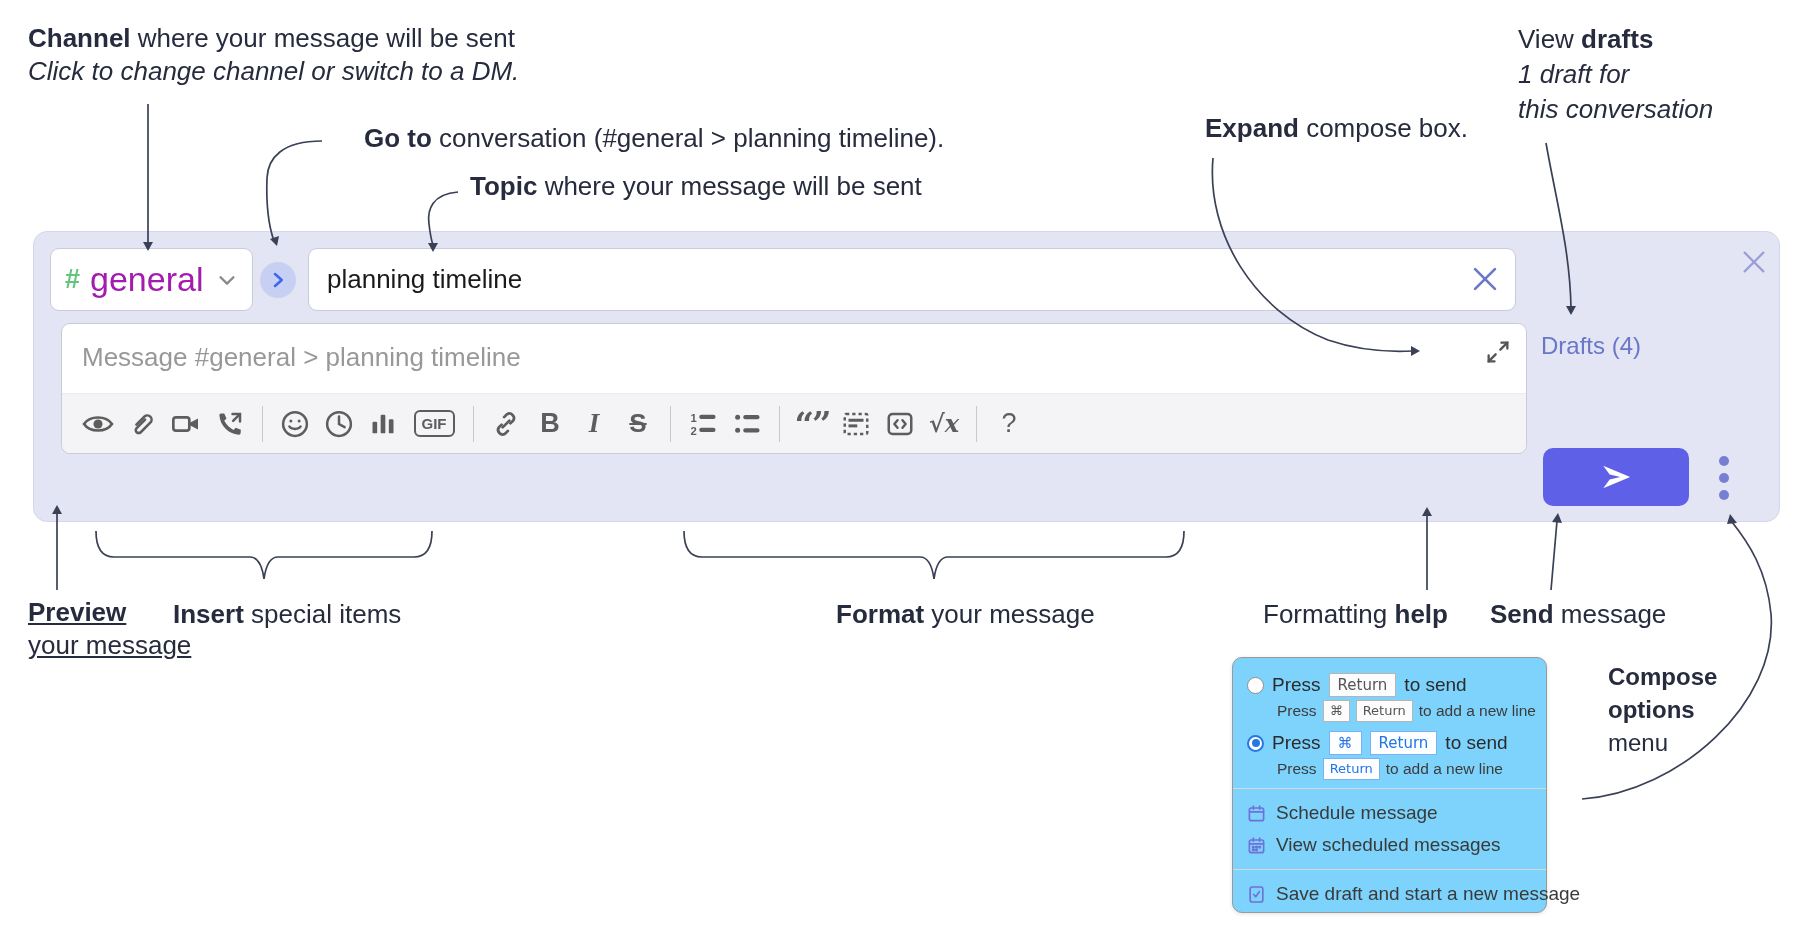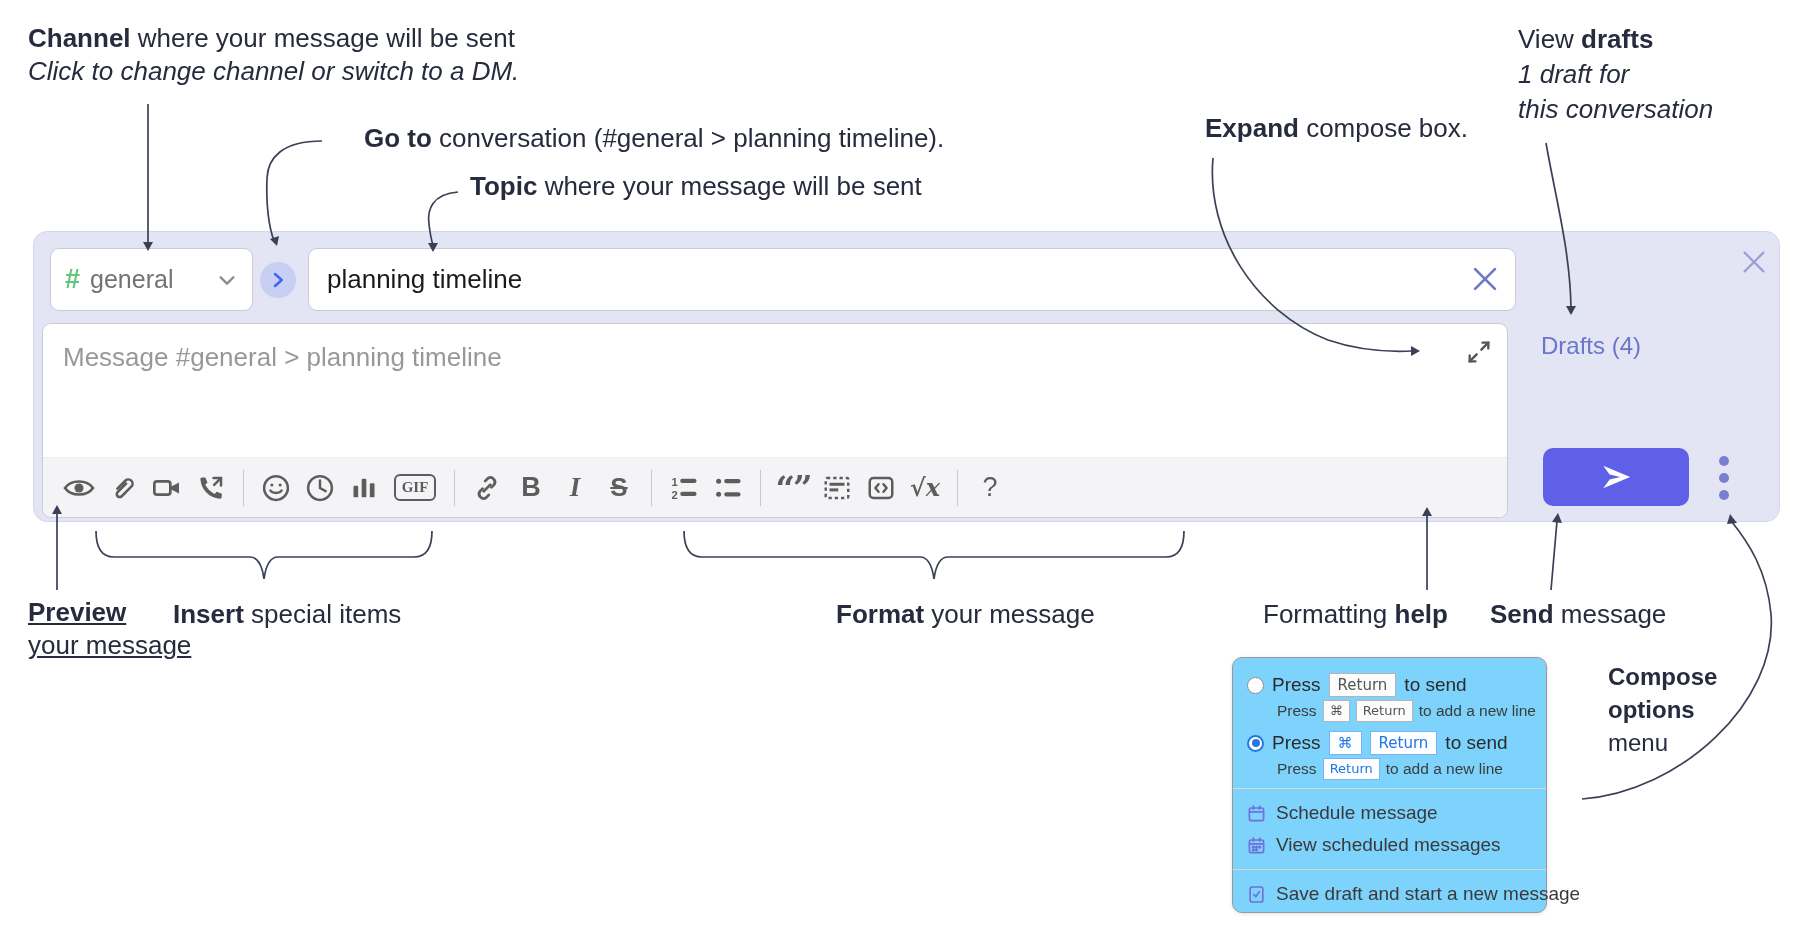--- a/index.html
+++ b/index.html
@@ -11,29 +11,29 @@
   .ann{position:absolute;color:#262b3d;font-size:26px;line-height:33px;white-space:nowrap;}
   .ann b{font-weight:700;}
   .ann .it{font-style:italic;}
 
   
   #compose{position:absolute;left:33px;top:231px;width:1747px;height:291px;
     background:#e3e5f4;border:1px solid #d4d7ea;border-radius:14px;}
   #channel-btn{position:absolute;left:16px;top:16px;width:203px;height:63px;background:#fff;
     border:1px solid #c9cbd6;border-radius:9px;display:flex;align-items:center;padding:0 14px;cursor:pointer;}
   #channel-btn .hash{color:#63c57d;font-weight:700;font-size:27px;margin-right:10px;}
-  #channel-btn .name{color:#737373;font-size:25px;flex:1;}
+  #channel-btn .name{color:#a21caf;font-size:34px;flex:1;}
   #goto-btn{position:absolute;left:226px;top:30px;width:36px;height:36px;border-radius:50%;
     background:#c7d0f2;display:flex;align-items:center;justify-content:center;cursor:pointer;}
   #topic-input{position:absolute;left:274px;top:16px;width:1208px;height:63px;background:#fff;
     border:1px solid #c9cbd6;border-radius:9px;font-size:26px;color:#1a1a1a;padding:0 52px 0 18px;
     font-family:"Liberation Sans","DejaVu Sans",sans-serif;outline:none;}
   #topic-clear{position:absolute;left:1434px;top:30px;width:34px;height:34px;cursor:pointer;}
   #compose-close{position:absolute;left:1704px;top:14px;width:32px;height:32px;cursor:pointer;}
-  #message-panel{position:absolute;left:8px;top:91px;width:1466px;height:195px;background:#fff;
+  #message-panel{position:absolute;left:27px;top:91px;width:1466px;height:131px;background:#fff;
     border:1px solid #c9cbd6;border-radius:9px;}
   #message-input{position:absolute;left:4px;top:4px;width:1400px;height:110px;border:none;outline:none;
     resize:none;font-size:26px;color:#333;padding:14px 16px;font-family:"Liberation Sans","DejaVu Sans",sans-serif;background:transparent;}
   #message-input::placeholder{color:#989898;opacity:1;}
   #expand-btn{position:absolute;right:14px;top:14px;width:28px;height:28px;cursor:pointer;}
   #toolbar{position:absolute;left:0;bottom:0;width:100%;height:60px;background:#f4f4f7;
     border-top:1px solid #ececf0;border-radius:0 0 9px 9px;display:flex;align-items:center;padding:0 14px;}
   .tb-icon{width:44px;height:40px;display:flex;align-items:center;justify-content:center;
     color:#5d5d5d;cursor:pointer;flex:0 0 auto;}
   .tb-sep{width:1px;height:36px;background:#c9c9c9;margin:0 10px;flex:0 0 auto;}
@@ -213,21 +213,21 @@
               <polyline points="12,6 12,12 16.5,14.5"></polyline>
             </svg>
         </div>
         <div class="tb-icon">
           <svg width="28" height="28" viewBox="0 0 24 24" fill="#5d5d5d">
               <rect x="3" y="10" width="4" height="10" rx="1"></rect>
               <rect x="10" y="4" width="4" height="16" rx="1"></rect>
               <rect x="17" y="8" width="4" height="12" rx="1"></rect>
             </svg>
         </div>
-        <div class="tb-icon" style="width:58px;font-family:Liberation Serif, serif;">
+        <div class="tb-icon" style="width:58px;">
           <span class="gif-box">GIF</span>
         </div>
         <div class="tb-sep"></div>
         <div class="tb-icon">
           <svg width="30" height="30" viewBox="0 0 24 24" fill="none" stroke="#5d5d5d" stroke-width="2.2" stroke-linecap="round">
               <path d="M10.5 6.5 l2.2-2.2 a3.6 3.6 0 0 1 5 5 L15.5 11.5"></path>
               <path d="M13.5 17.5 l-2.2 2.2 a3.6 3.6 0 0 1 -5 -5 L8.5 12.5"></path>
               <line x1="9.3" y1="14.7" x2="14.7" y2="9.3"></line>
             </svg>
         </div>

